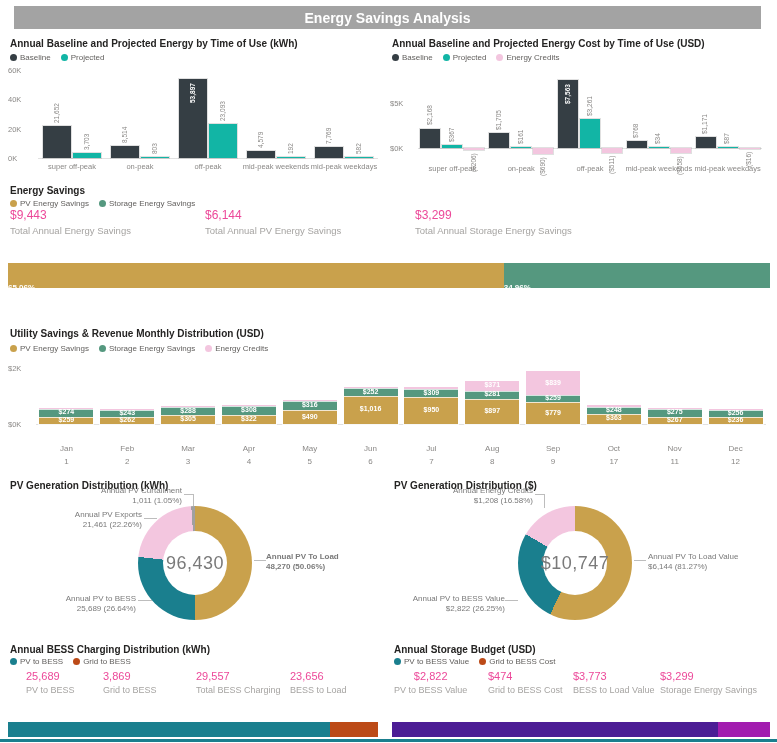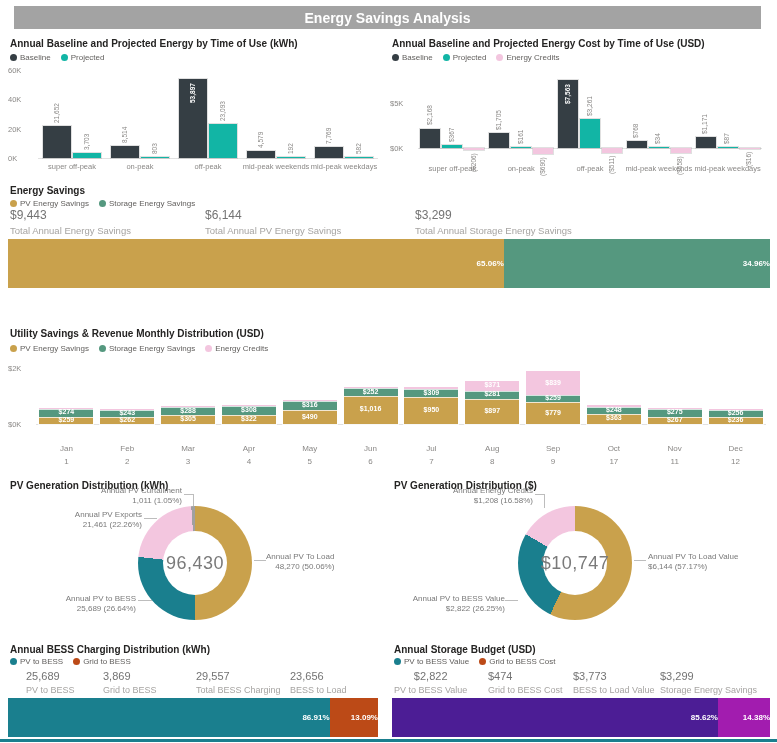--- a/index.html
+++ b/index.html
@@ -15,27 +15,27 @@
   .plot { position:absolute; }
   .axis-line { position:absolute; left:0; right:0; height:0; border-top:1px solid #e1e1e1; }
   .bar { position:absolute; box-shadow:0 0 0 1px rgba(130,130,130,.25); }
   .vlab { position:absolute; white-space:nowrap; font-size:6.5px; line-height:8px; color:#8a8886; }
   .vlab.inside { color:#fff; font-weight:bold; }
   .ytick { position:absolute; left:0; width:24px; font-size:7.5px; color:#8a8886; text-align:left; }
   .cats { position:absolute; display:flex; }
   .cats span { font-size:7.5px; color:#8a8886; text-align:center; white-space:nowrap; overflow:visible; }
   .kpis { position:absolute; left:0; top:0; width:100%; }
   .kpi { position:absolute; }
-  .kpi-value { font-size:12px; color:#737373; }
+  .kpi-value { font-size:12px; color:#ec4899; }
   .kpi-label { font-size:9.5px; color:#a6a4a2; margin-top:3px; white-space:nowrap; }
   .kpi.small .kpi-value { font-size:11px; }
   .kpi.small .kpi-label { font-size:9px; }
   .pctbar { position:absolute; display:flex; overflow:hidden; }
-  .pctseg { height:100%; display:flex; align-items:center; justify-content:flex-end;
-            color:#fff; font-weight:bold; font-size:8px; }
+  .pctseg { height:100%; display:flex; align-items:center; justify-content:flex-start;
+            color:#fff; font-weight:bold; font-size:8px;margin-top:24px; }
   .mseg { position:absolute; box-shadow:0 0 0 1px rgba(255,255,255,.75); }
   .seg-label { position:absolute; text-align:center; font-size:7px; font-weight:bold; color:#fff; white-space:nowrap; }
   .months { position:absolute; display:flex; }
   .months .m { font-size:8px; color:#8a8886; text-align:center; }
   .months .m .num { margin-top:4px; }
   .donut { position:absolute; border-radius:50%; }
   .donut-hole { position:absolute; background:#fff; border-radius:50%; display:flex; align-items:center; justify-content:center; }
   .donut-center { font-size:18px; color:#7a7a7a; letter-spacing:.5px; }
   .donut-label { position:absolute; font-size:8px; color:#7a7a7a; line-height:1.3; white-space:nowrap; }
   .callout { position:absolute; background:#bdbdbd; }
@@ -326,21 +326,21 @@
   <div class="ytick" style="top: 38px;">$2K</div>
       <div class="ytick" style="top: 94px;">$0K</div>
     </section>
 
   <section class="panel" id="p4" style="left:8px;top:478px;width:377px;height:162px">
     <div class="panel-title">PV Generation Distribution (kWh)</div>
   <div class="donut" style="left: 130px; top: 28px; width: 114px; height: 114px; background: conic-gradient(rgb(201, 161, 76) 0%, rgb(201, 161, 76) 50.06%, rgb(26, 127, 142) 50.06%, rgb(26, 127, 142) 76.7%, rgb(243, 198, 223) 76.7%, rgb(243, 198, 223) 98.96%, rgb(160, 160, 160) 98.96%, rgb(160, 160, 160) 100.01%);"></div>
       <div class="donut-hole" style="left: 155px; top: 53px; width: 64px; height: 64px;">
         <div class="donut-center">96,430</div>
       </div>
-      <div class="donut-label" style="left: 258px; text-align: right; top: 74px;">
+      <div class="donut-label" style="left: 258px; text-align: left; top: 74px; font-weight: bold;">
         <div>Annual PV To Load</div>
         <div>48,270 (50.06%)</div>
       </div>
       <div class="donut-label" style="right: 249px; text-align: right; top: 116px;">
         <div>Annual PV to BESS</div>
         <div>25,689 (26.64%)</div>
       </div>
       <div class="donut-label" style="right: 243px; text-align: right; top: 32px;">
         <div>Annual PV Exports</div>
         <div>21,461 (22.26%)</div>
@@ -357,21 +357,21 @@
     </section>
 
   <section class="panel" id="p5" style="left:392px;top:478px;width:378px;height:162px">
     <div class="panel-title">PV Generation Distribution ($)</div>
   <div class="donut" style="left: 126px; top: 28px; width: 114px; height: 114px; background: conic-gradient(rgb(201, 161, 76) 0%, rgb(201, 161, 76) 57.17%, rgb(26, 127, 142) 57.17%, rgb(26, 127, 142) 83.42%, rgb(243, 198, 223) 83.42%, rgb(243, 198, 223) 100%);"></div>
       <div class="donut-hole" style="left: 151px; top: 53px; width: 64px; height: 64px;">
         <div class="donut-center">$10,747</div>
       </div>
       <div class="donut-label" style="left: 256px; text-align: left; top: 74px;">
         <div>Annual PV To Load Value</div>
-        <div>$6,144 (57.17%)</div>
+        <div>$6,144 (81.27%)</div>
       </div>
       <div class="donut-label" style="right: 265px; text-align: right; top: 116px;">
         <div>Annual PV to BESS Value</div>
         <div>$2,822 (26.25%)</div>
       </div>
       <div class="donut-label" style="right: 237px; text-align: right; top: 8px;">
         <div>Annual Energy Credits</div>
         <div>$1,208 (16.58%)</div>
       </div>
       <div class="callout" style="left: 242px; top: 82px; width: 12px; height: 1px;"></div>

